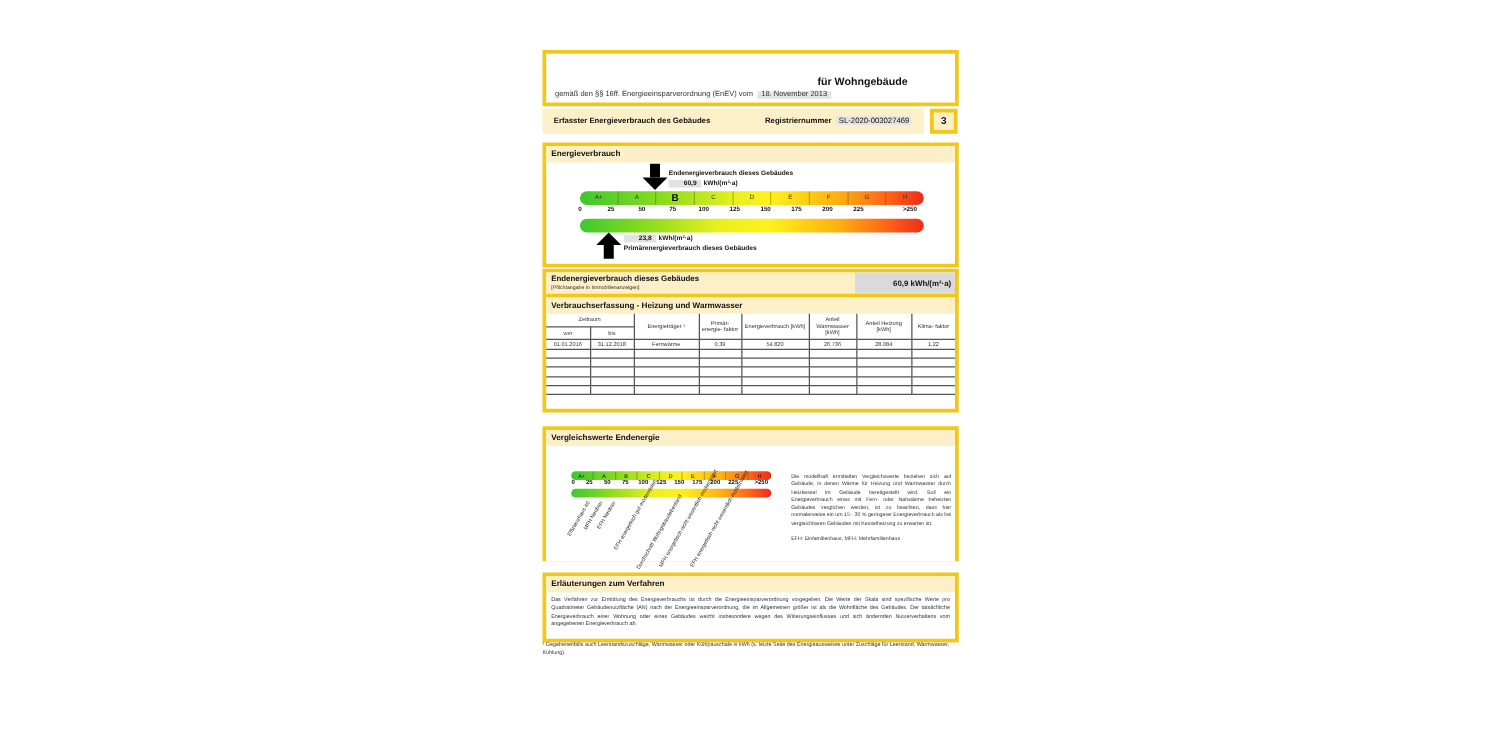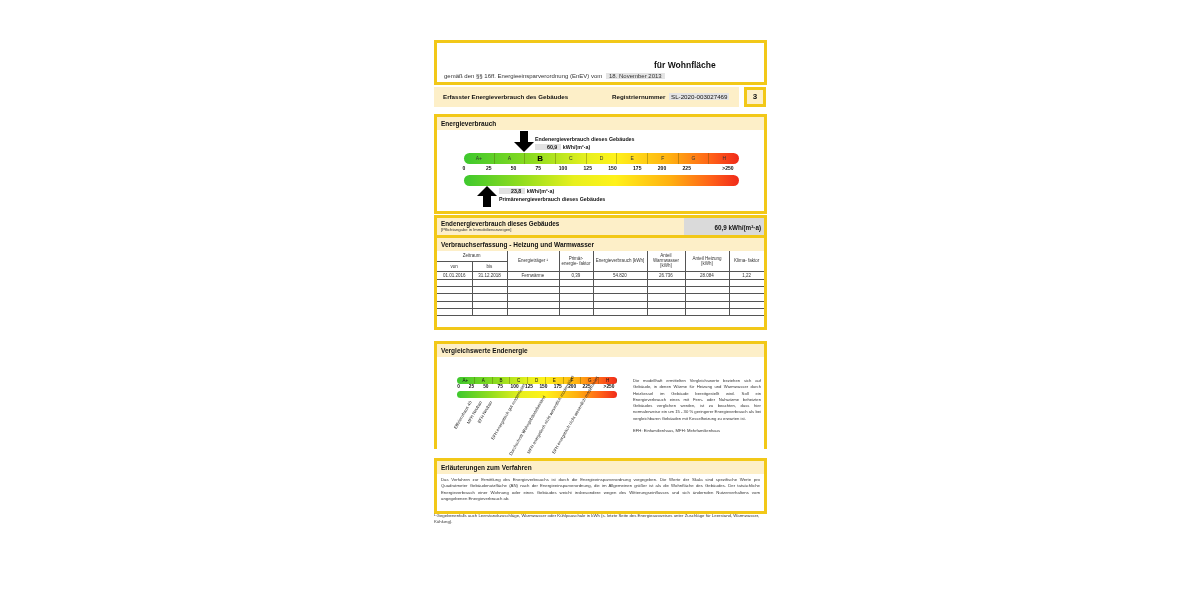--- a/index.html
+++ b/index.html
@@ -75,21 +75,21 @@
   .sec4 { position: absolute; left: 0; top: 418px; width: 333px; height: 56px; }
   .sec4 .text { padding: 3px 4px; font-size: 4.3px; color: #333; line-height: 6.3px; text-align: justify; }
   .footnote { position: absolute; left: 0; top: 473px; width: 333px; font-size: 4.3px; color: #333; line-height: 6.2px; }
 </style>
 </head>
 <body>
 
 <div class="page">
 
   <div class="header ybox">
-    <div class="subtitle">für Wohnfläche</div>
+    <div class="subtitle">für Wohngebäude</div>
     <div class="legal">
       <span>gemäß den §§ 16ff. Energieeinsparverordnung (EnEV) vom</span>
       <span class="date">18. November 2013</span>
     </div>
   </div>
 
   <div class="regbar">
     <span class="lbl">Erfasster Energieverbrauch des Gebäudes</span>
     <span class="reg">
       <span>Registriernummer</span>

